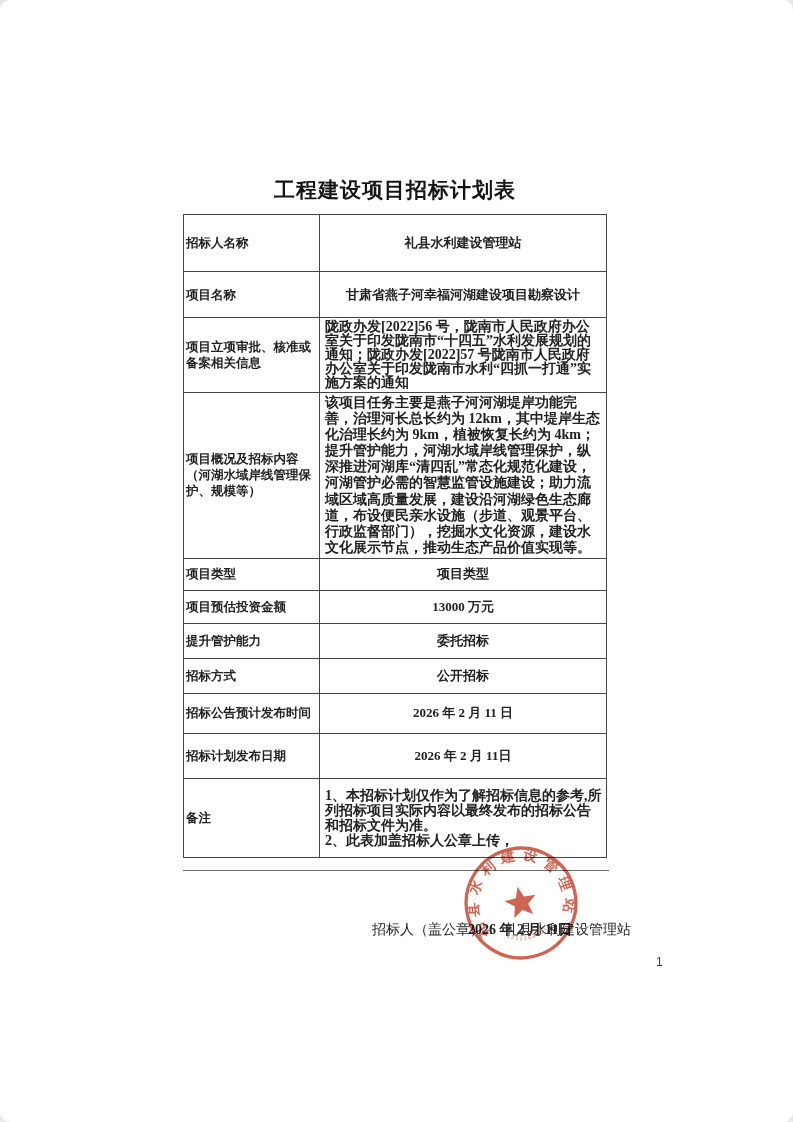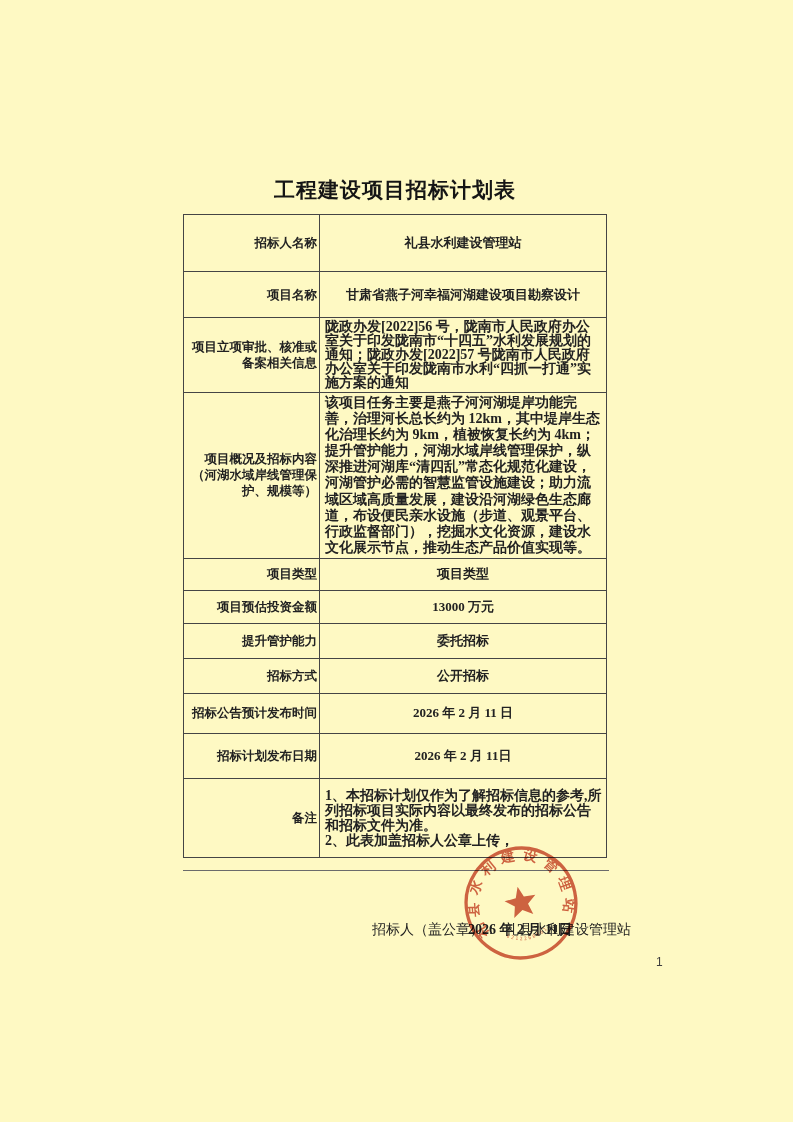--- a/index.html
+++ b/index.html
@@ -4,24 +4,25 @@
 <style>
   html, body {
     margin: 0;
     padding: 0;
     background: #e8e8e8;
   }
   .sheet {
     position: relative;
     width: 793px;
     height: 1122px;
-    background: #fef9c3;
+    background: #ffffff;
     overflow: hidden;
     font-family: "Liberation Serif", "DejaVu Serif", serif;
     color: #1c1c1c;
+    border-radius: 10px;
   }
   .doc-title {
     position: absolute;
     left: 183px;
     top: 176px;
     width: 424px;
     text-align: center;
     font-size: 21px;
     font-weight: 700;
     letter-spacing: 1px;
@@ -36,21 +37,21 @@
     border-collapse: collapse;
     table-layout: fixed;
   }
   table.plan-table td {
     border: 1px solid #454545;
     vertical-align: middle;
     overflow: hidden;
   }
   td.lbl {
     width: 131px;
-    text-align: right;
+    text-align: left;
     font-size: 12.5px;
     font-weight: 600;
     line-height: 16px;
     padding: 2px 2px;
     color: #222;
   }
   td.val {
     text-align: center;
     font-size: 13px;
     font-weight: 600;

